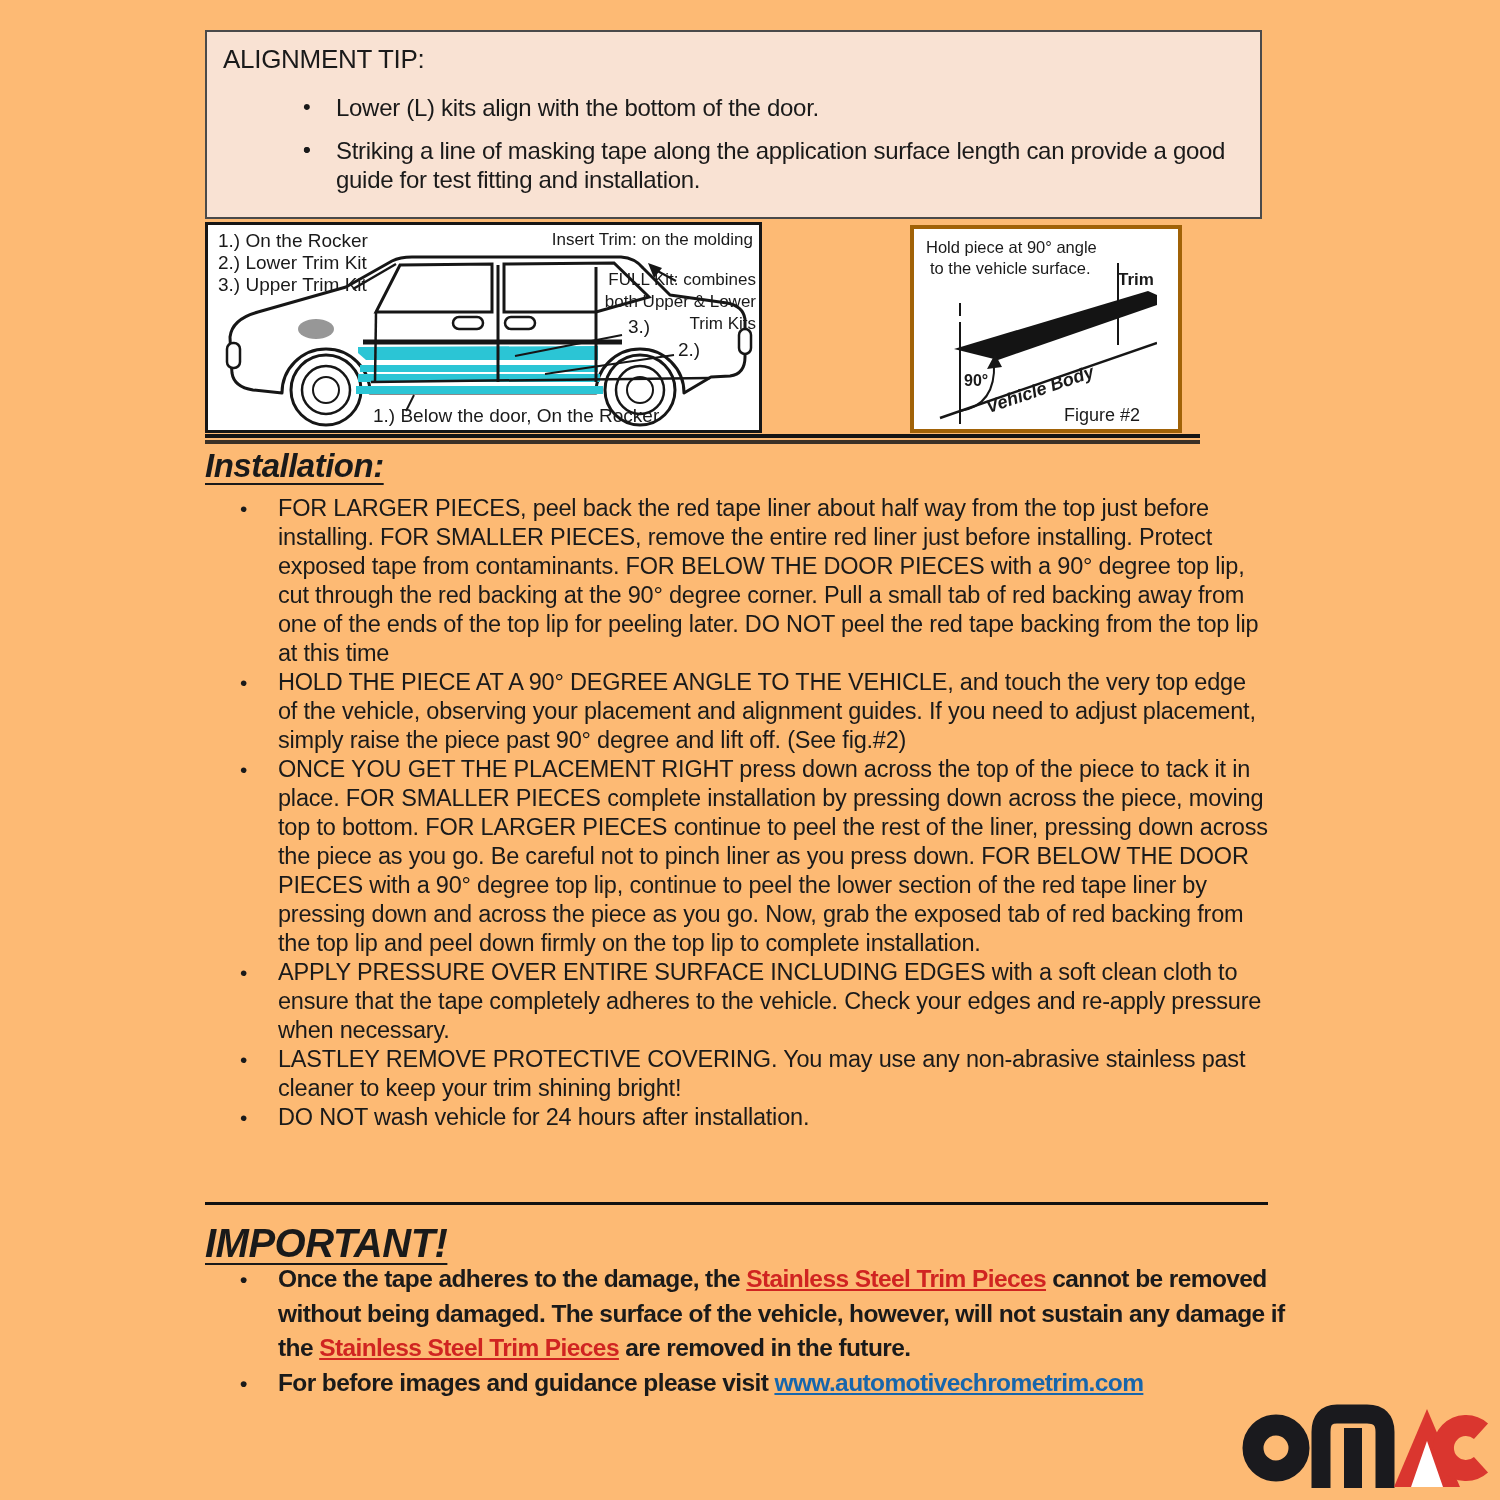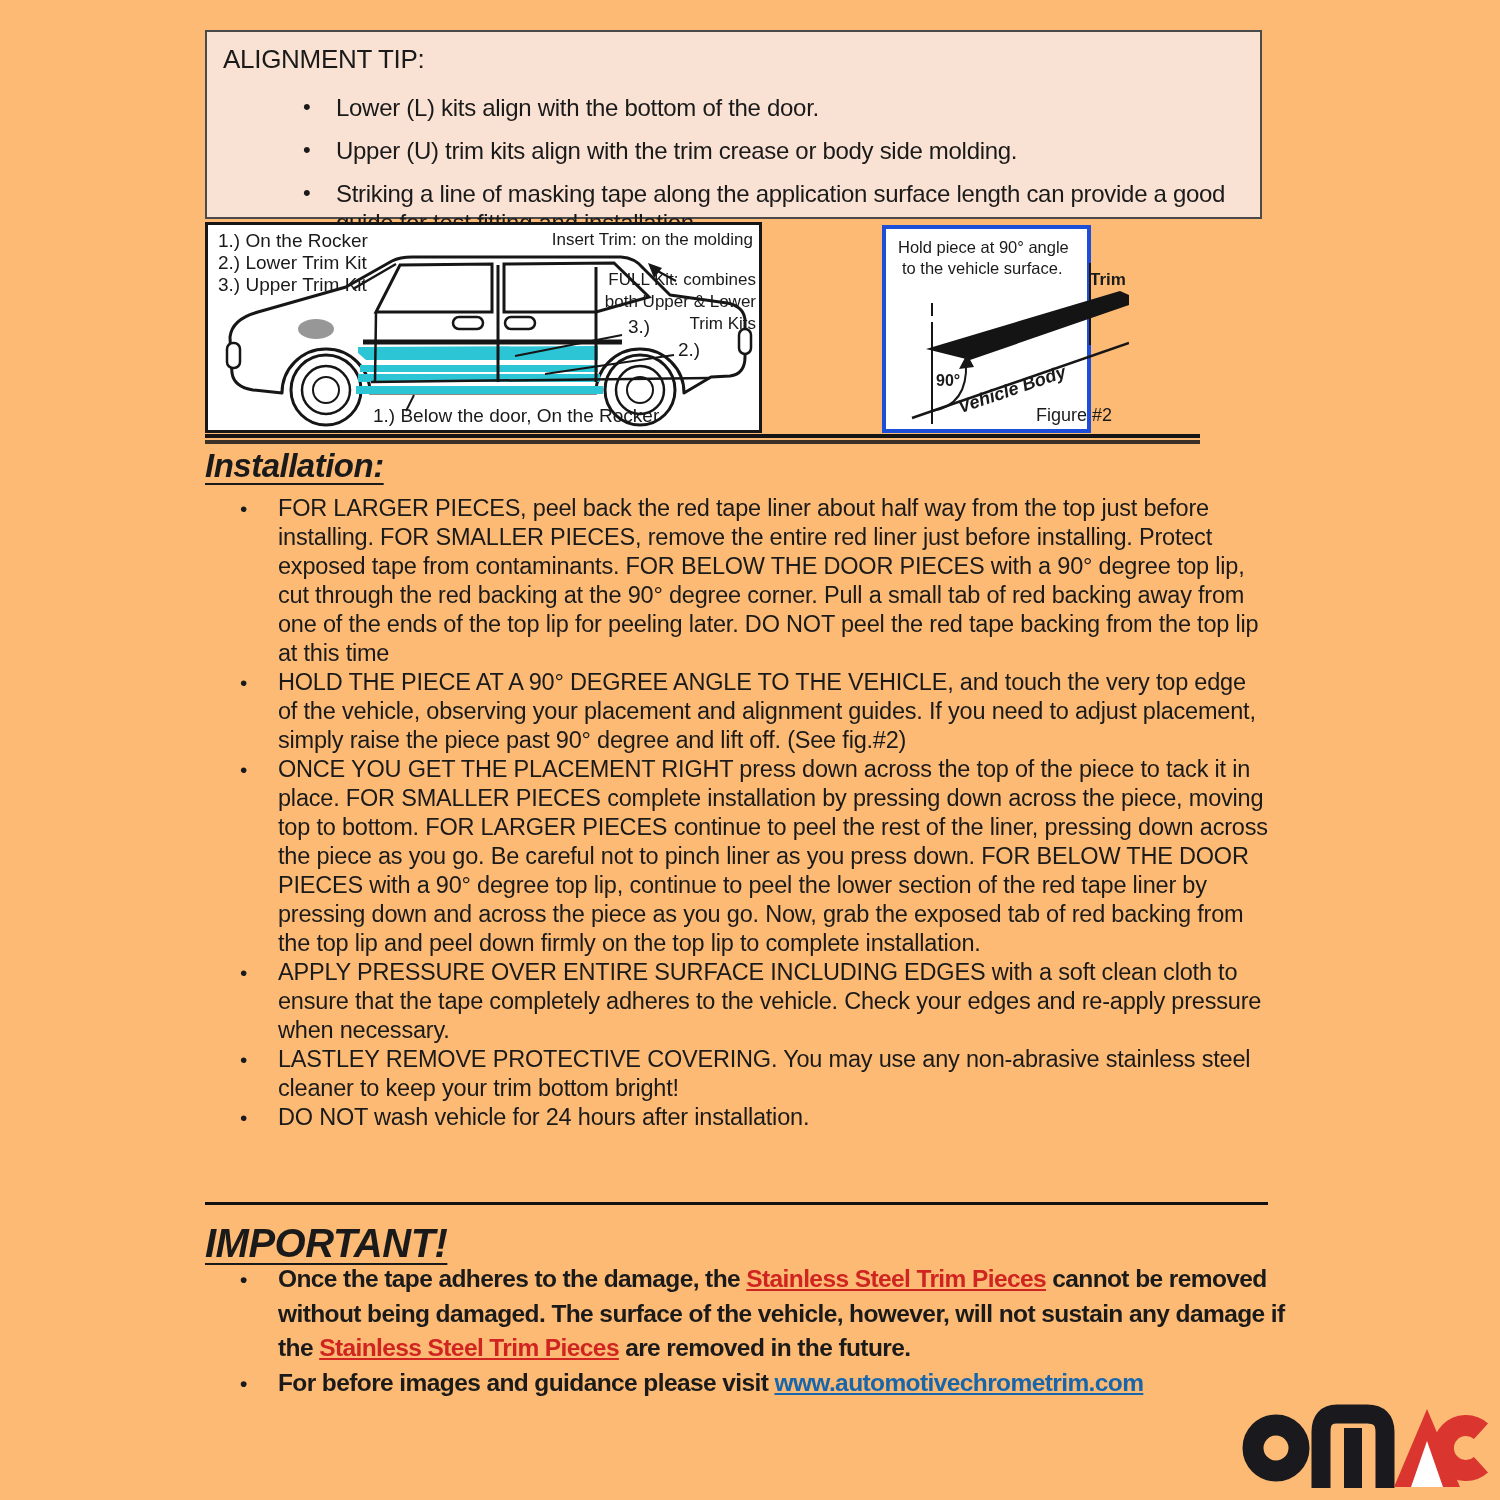--- a/index.html
+++ b/index.html
@@ -12,22 +12,22 @@
            border:2px solid #4a4a4a;padding:10px 16px;}
   .tip-title{font-size:26px;letter-spacing:-0.3px;margin:2px 0 18px 0;}
   ul.plain{list-style:none;margin:0;padding:0;}
   .tip-box li{position:relative;padding-left:113px;font-size:24px;letter-spacing:-0.3px;
               line-height:29px;margin-bottom:14px;max-width:950px;}
   .tip-box li .bullet{position:absolute;left:80px;top:-1px;font-size:22px;}
 
   
   .car-box{position:absolute;left:205px;top:222px;width:557px;height:211px;
            box-sizing:border-box;border:3px solid #161616;background:#fff;text-decoration:underline;}
-  .fig2-box{position:absolute;left:882px;top:225px;width:209px;height:208px;
-            box-sizing:border-box;border:4px solid #1d4ed8;background:#fff;}
+  .fig2-box{position:absolute;left:910px;top:225px;width:272px;height:208px;
+            box-sizing:border-box;border:4px solid #a16207;background:#fff;}
   .diagram-underline{position:absolute;left:205px;top:434px;width:995px;height:2px;
             border-top:4px solid #151515;box-shadow:0 4px 0 rgba(25,25,25,.85);}
   svg{display:block;}
   .ink{stroke:#161616;fill:none;}
   .ink-fill{stroke:#161616;fill:#ffffff;}
   .trim-band{fill:var(--trim-cyan,#2bc5d5);}
   .diagram-label{font-family:"Liberation Sans",sans-serif;fill:#1a1a1a;}
 
   
   .section-heading{position:absolute;left:205px;margin:0;font-size:33px;font-weight:700;
@@ -60,21 +60,21 @@
 </style>
 </head>
 <body>
 
 <div class="page">
 
   <section class="tip-box">
     <div class="tip-title">ALIGNMENT TIP:</div>
     <ul class="plain">
         <li><span class="bullet">•</span><span>Lower (L) kits align with the bottom of the door.</span></li>
-        <li><span class="bullet">•</span><span>Upper (U) trim kits align with the trim crease or body side molding.</span></li>
+        <li><span class="bullet">•</span></li>
         <li><span class="bullet">•</span><span>Striking a line of masking tape along the application surface length can provide a good guide for test fitting and installation.</span></li>
       </ul>
   </section>
 
   <div class="car-box">
     <svg viewBox="0 0 551 205" width="551" height="205">
 
       <path class="ink-fill" stroke-width="3" stroke-linejoin="round" d="M 22 112 Q 24 94 50 87 L 138 62 L 184 36 Q 192 32 204 32 L 413 32 Q 427 33 435 43 L 462 70 L 519 78 Q 535 81 537 94 L 537 132 Q 537 149 522 151 L 503 152 L 476 168 A 44 44 0 1 0 388 168 L 162 168 A 44 44 0 1 0 74 168 L 45 165 Q 26 162 24 148 L 23 135 Z"></path>
 
       <g>
@@ -148,21 +148,21 @@
   </div>
 
   <div class="diagram-underline"></div>
 
   <h2 class="section-heading h-install">Installation:</h2>
   <ul class="plain install-list">
       <li><span class="bullet">•</span><span>FOR LARGER PIECES, peel back the red tape liner about half way from the top just before installing. FOR SMALLER PIECES, remove the entire red liner just before installing. Protect exposed tape from contaminants. FOR BELOW THE DOOR PIECES with a 90° degree top lip, cut through the red backing at the 90° degree corner. Pull a small tab of red backing away from one of the ends of the top lip for peeling later. DO NOT peel the red tape backing from the top lip at this time</span></li>
       <li><span class="bullet">•</span><span>HOLD THE PIECE AT A 90° DEGREE ANGLE TO THE VEHICLE, and touch the very top edge of the vehicle, observing your placement and alignment guides. If you need to adjust placement, simply raise the piece past 90° degree and lift off. (See fig.#2)</span></li>
       <li><span class="bullet">•</span><span>ONCE YOU GET THE PLACEMENT RIGHT press down across the top of the piece to tack it in place.  FOR SMALLER PIECES complete installation by pressing down across the piece, moving top to bottom. FOR LARGER PIECES continue to peel the rest of the liner, pressing down across the piece as you go. Be careful not to pinch liner as you press down. FOR BELOW THE DOOR PIECES with a 90° degree top lip, continue to peel the lower section of the red tape liner by pressing down and across the piece as you go. Now, grab the exposed tab of red backing from the top lip and peel down firmly on the top lip to complete installation.</span></li>
       <li><span class="bullet">•</span><span>APPLY PRESSURE OVER ENTIRE SURFACE INCLUDING EDGES with a soft clean cloth to ensure that the tape completely adheres to the vehicle. Check your edges and re-apply pressure when necessary.</span></li>
-      <li><span class="bullet">•</span><span>LASTLEY REMOVE PROTECTIVE COVERING. You may use any non-abrasive stainless steel cleaner to keep your trim bottom bright!</span></li>
+      <li><span class="bullet">•</span><span>LASTLEY REMOVE PROTECTIVE COVERING. You may use any non-abrasive stainless past cleaner to keep your trim shining bright!</span></li>
       <li><span class="bullet">•</span><span>DO NOT wash vehicle for 24 hours after installation.</span></li>
     </ul>
 
   <div class="divider"></div>
   <h2 class="section-heading h-important">IMPORTANT!</h2>
   <ul class="plain important-list">
       <li><span class="bullet">•</span><span>Once the tape adheres to the damage, the </span><span class="seg-red">Stainless Steel Trim Pieces</span><span> cannot be removed without being damaged. The surface of the vehicle, however, will not sustain any damage if the </span><span class="seg-red">Stainless Steel Trim Pieces</span><span> are removed in the future.</span></li>
       <li><span class="bullet">•</span><span>For before images and guidance please visit </span><a class="seg-link" href="#">www.automotivechrometrim.com</a></li>
     </ul>
 

